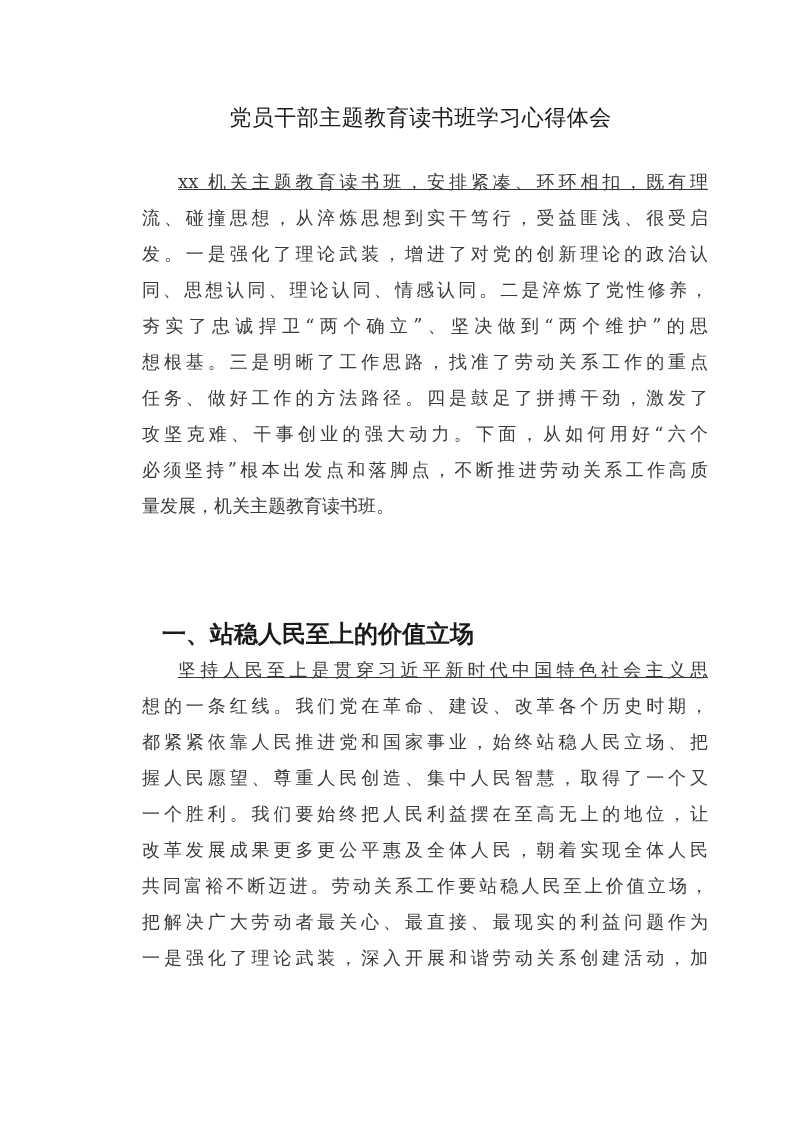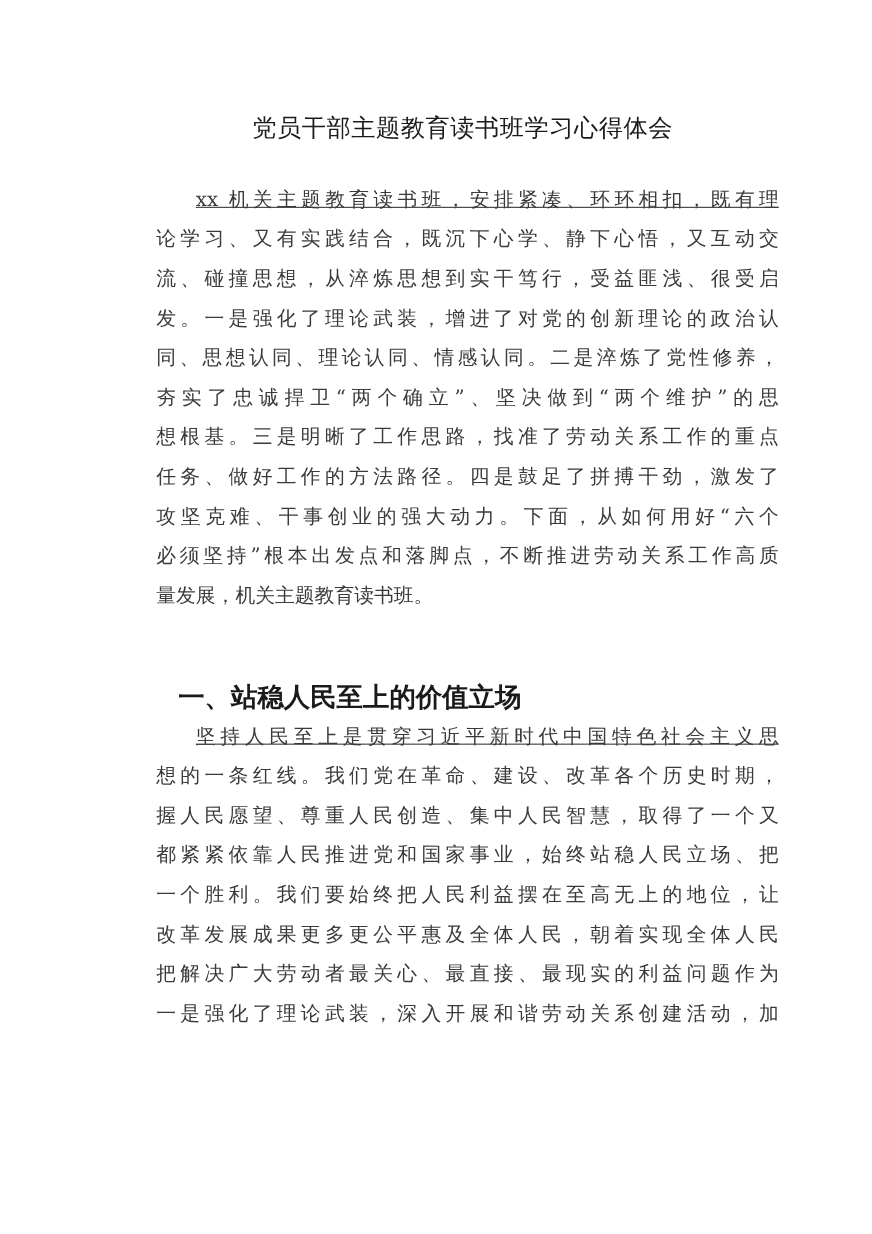--- a/index.html
+++ b/index.html
@@ -34,36 +34,36 @@
   }
 </style>
 </head>
 <body>
 
 <div class="page">
   <div class="title">党员干部主题教育读书班学习心得体会</div>
 
   <div class="body-block" style="top:164px;">
     <div class="line indent">xx 机关主题教育读书班，安排紧凑、环环相扣，既有理</div>
-    <div class="line">论学习、又有实践结合，既沉下心学、静下心悟，又互动交</div>
     <div class="line">流、碰撞思想，从淬炼思想到实干笃行，受益匪浅、很受启</div>
     <div class="line">发。一是强化了理论武装，增进了对党的创新理论的政治认</div>
     <div class="line">同、思想认同、理论认同、情感认同。二是淬炼了党性修养，</div>
     <div class="line">夯实了忠诚捍卫“两个确立”、坚决做到“两个维护”的思</div>
     <div class="line">想根基。三是明晰了工作思路，找准了劳动关系工作的重点</div>
     <div class="line">任务、做好工作的方法路径。四是鼓足了拼搏干劲，激发了</div>
     <div class="line">攻坚克难、干事创业的强大动力。下面，从如何用好“六个</div>
     <div class="line">必须坚持”根本出发点和落脚点，不断推进劳动关系工作高质</div>
     <div class="line last">量发展，机关主题教育读书班。</div>
   </div>
 
   <div class="body-block" style="top:616px;">
     <div class="heading">一、站稳人民至上的价值立场</div>
     <div class="line indent">坚持人民至上是贯穿习近平新时代中国特色社会主义思</div>
     <div class="line">想的一条红线。我们党在革命、建设、改革各个历史时期，</div>
+    <div class="line">都紧紧依靠人民推进党和国家事业，始终站稳人民立场、把</div>
     <div class="line">握人民愿望、尊重人民创造、集中人民智慧，取得了一个又</div>
-    <div class="line">都紧紧依靠人民推进党和国家事业，始终站稳人民立场、把</div>
     <div class="line">一个胜利。我们要始终把人民利益摆在至高无上的地位，让</div>
     <div class="line">改革发展成果更多更公平惠及全体人民，朝着实现全体人民</div>
+    <div class="line">共同富裕不断迈进。劳动关系工作要站稳人民至上价值立场，</div>
     <div class="line">把解决广大劳动者最关心、最直接、最现实的利益问题作为</div>
     <div class="line">一是强化了理论武装，深入开展和谐劳动关系创建活动，加</div>
   </div>
 </div>
 
 </body></html>

